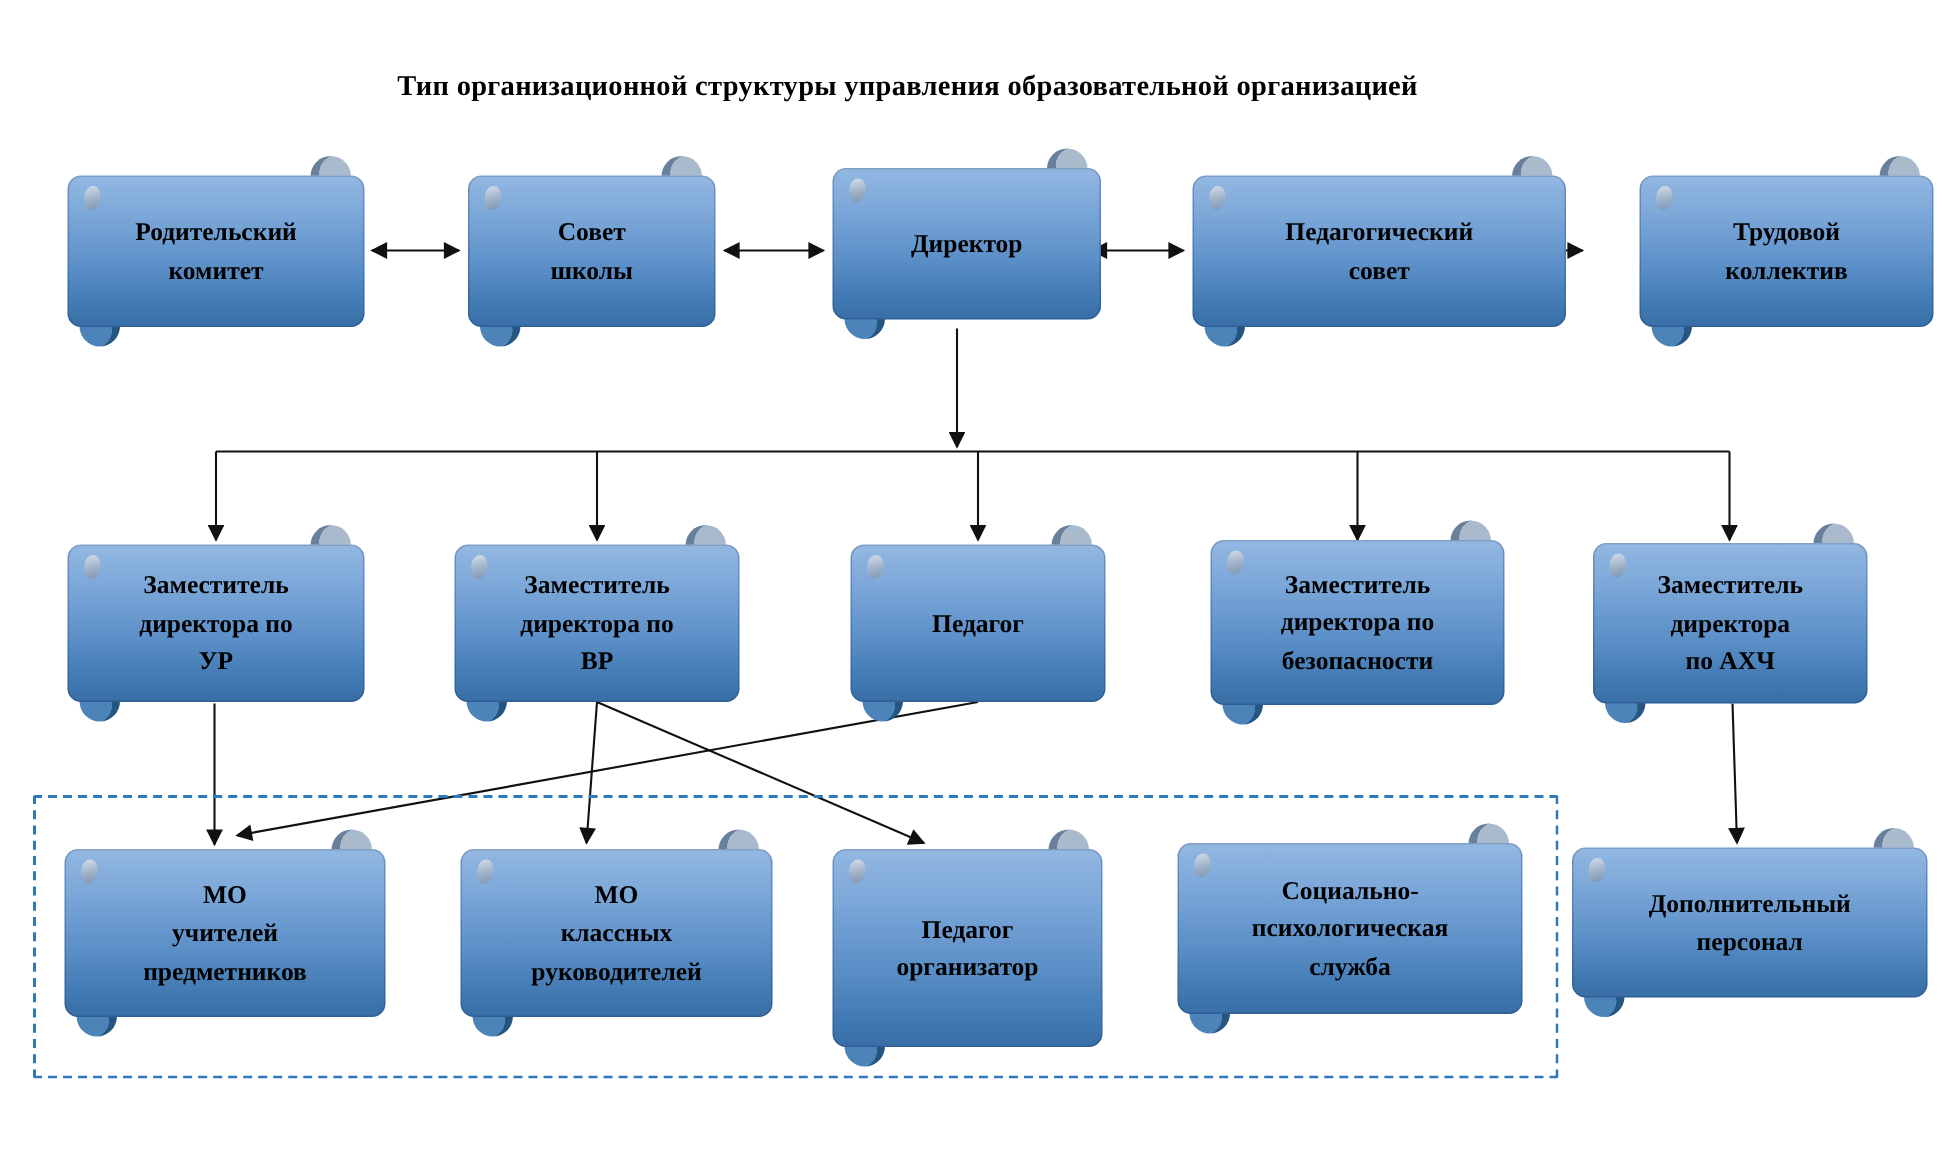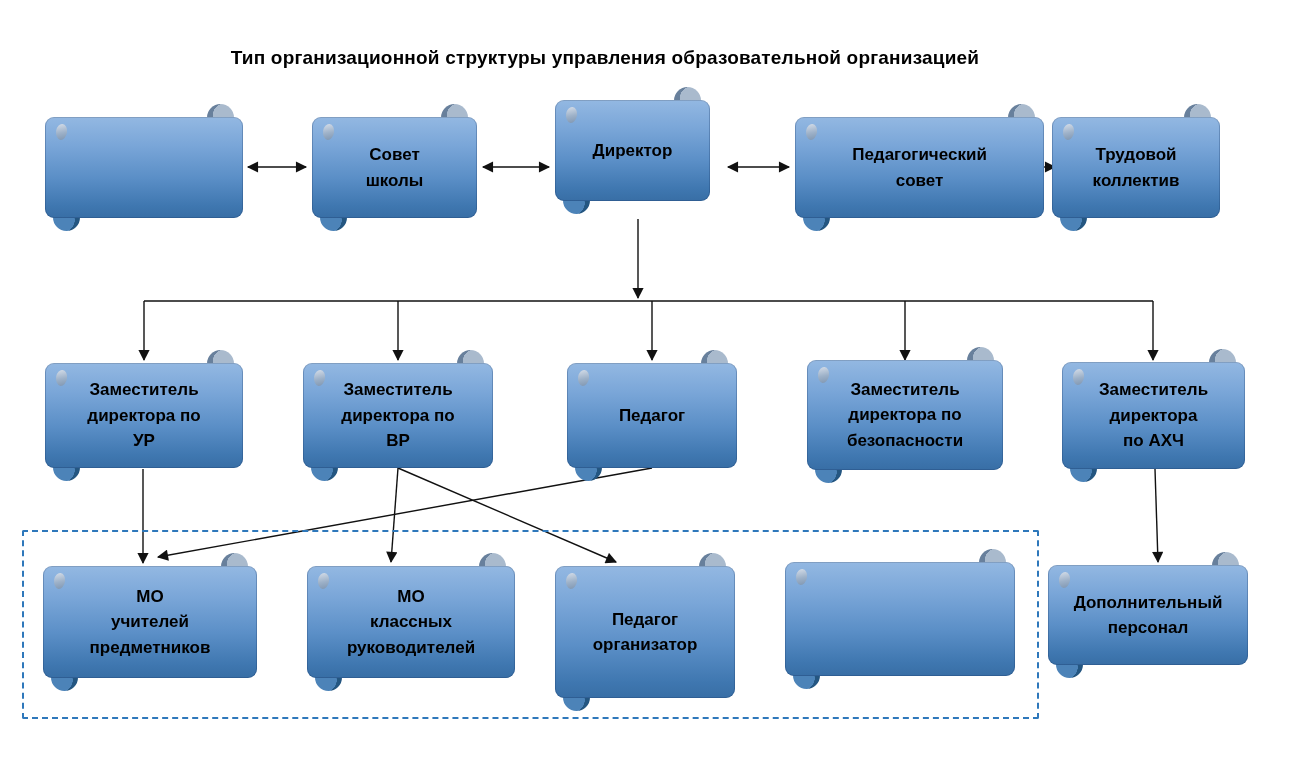--- a/index.html
+++ b/index.html
@@ -1,18 +1,18 @@
 <!DOCTYPE html>
 <html><head>
 <meta charset="utf-8">
 <style>
   html,body{margin:0;padding:0;background:#ffffff;}
   #stage{
     position:relative;width:1305px;height:770px;background:#ffffff;
-    font-family:Liberation Sans, sans-serif;overflow:hidden;
+    font-family:Liberation Serif, serif;overflow:hidden;
   }
   .diagram-title{
     position:absolute;left:50px;top:47px;width:1110px;text-align:center;
     font-size:19px;font-weight:bold;color:#000;letter-spacing:.2px;
   }
   .node{position:absolute;}
   .curl{position:absolute;width:27px;height:27px;border-radius:50%;}
   .curl.tr{top:-13px;right:9px;background:radial-gradient(circle at 66% 42%,#a9bacd 0 50%,#68809c 51% 100%);}
   .curl.bl{bottom:-13px;left:8px;background:radial-gradient(circle at 36% 60%,#4c83b8 0 50%,#245681 51% 100%);}
   .body{
@@ -73,49 +73,51 @@
     <line x1="1155" y1="469" x2="1158" y2="562" marker-end="url(#arr)"></line>
   </svg>
 
   <div class="dashed-box"></div>
 
   <div class="node" style="left:45px;top:117px;width:198px;height:101px">
     <span class="curl tr"></span>
     <span class="curl bl"></span>
     <div class="body">
         <span class="fold-dot"></span>
+      <div class="label">Родительский
+комитет</div>
     </div>
   </div>
   <div class="node" style="left:312px;top:117px;width:165px;height:101px">
     <span class="curl tr"></span>
     <span class="curl bl"></span>
     <div class="body">
         <span class="fold-dot"></span>
       <div class="label">Совет
 школы</div>
     </div>
   </div>
-  <div class="node" style="left:555px;top:100px;width:155px;height:101px">
+  <div class="node" style="left:555px;top:112px;width:179px;height:101px">
     <span class="curl tr"></span>
     <span class="curl bl"></span>
     <div class="body">
         <span class="fold-dot"></span>
       <div class="label">Директор</div>
     </div>
   </div>
   <div class="node" style="left:795px;top:117px;width:249px;height:101px">
     <span class="curl tr"></span>
     <span class="curl bl"></span>
     <div class="body">
         <span class="fold-dot"></span>
       <div class="label">Педагогический
 совет</div>
     </div>
   </div>
-  <div class="node" style="left:1052px;top:117px;width:168px;height:101px">
+  <div class="node" style="left:1093px;top:117px;width:196px;height:101px">
     <span class="curl tr"></span>
     <span class="curl bl"></span>
     <div class="body">
         <span class="fold-dot"></span>
       <div class="label">Трудовой
 коллектив</div>
     </div>
   </div>
 
   <div class="node" style="left:45px;top:363px;width:198px;height:105px">
@@ -194,23 +196,26 @@
         <span class="fold-dot"></span>
       <div class="label">Педагог
 организатор</div>
     </div>
   </div>
   <div class="node" style="left:785px;top:562px;width:230px;height:114px">
     <span class="curl tr"></span>
     <span class="curl bl"></span>
     <div class="body">
         <span class="fold-dot"></span>
-    </div>
-  </div>
-  <div class="node" style="left:1048px;top:565px;width:200px;height:100px">
+      <div class="label">Социально-
+психологическая
+служба</div>
+    </div>
+  </div>
+  <div class="node" style="left:1048px;top:565px;width:237px;height:100px">
     <span class="curl tr"></span>
     <span class="curl bl"></span>
     <div class="body">
         <span class="fold-dot"></span>
       <div class="label">Дополнительный
 персонал</div>
     </div>
   </div>
 
 </div>

